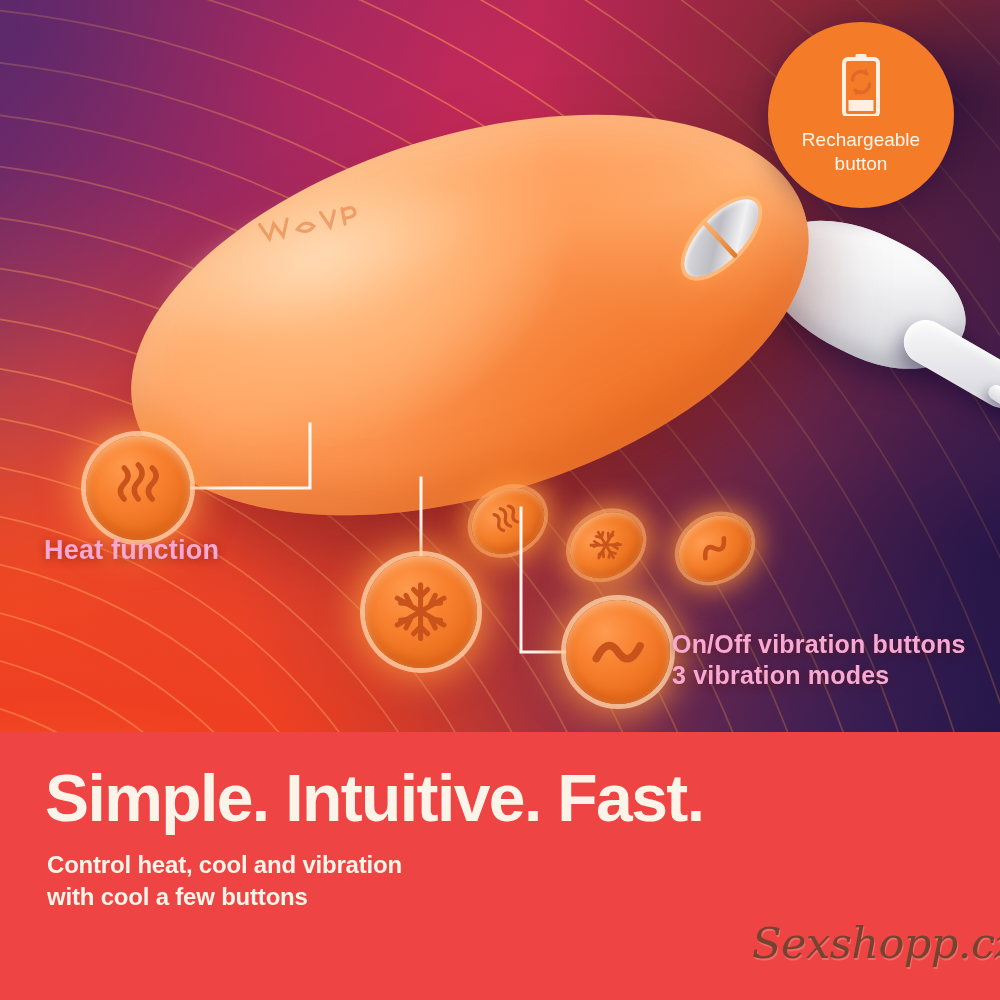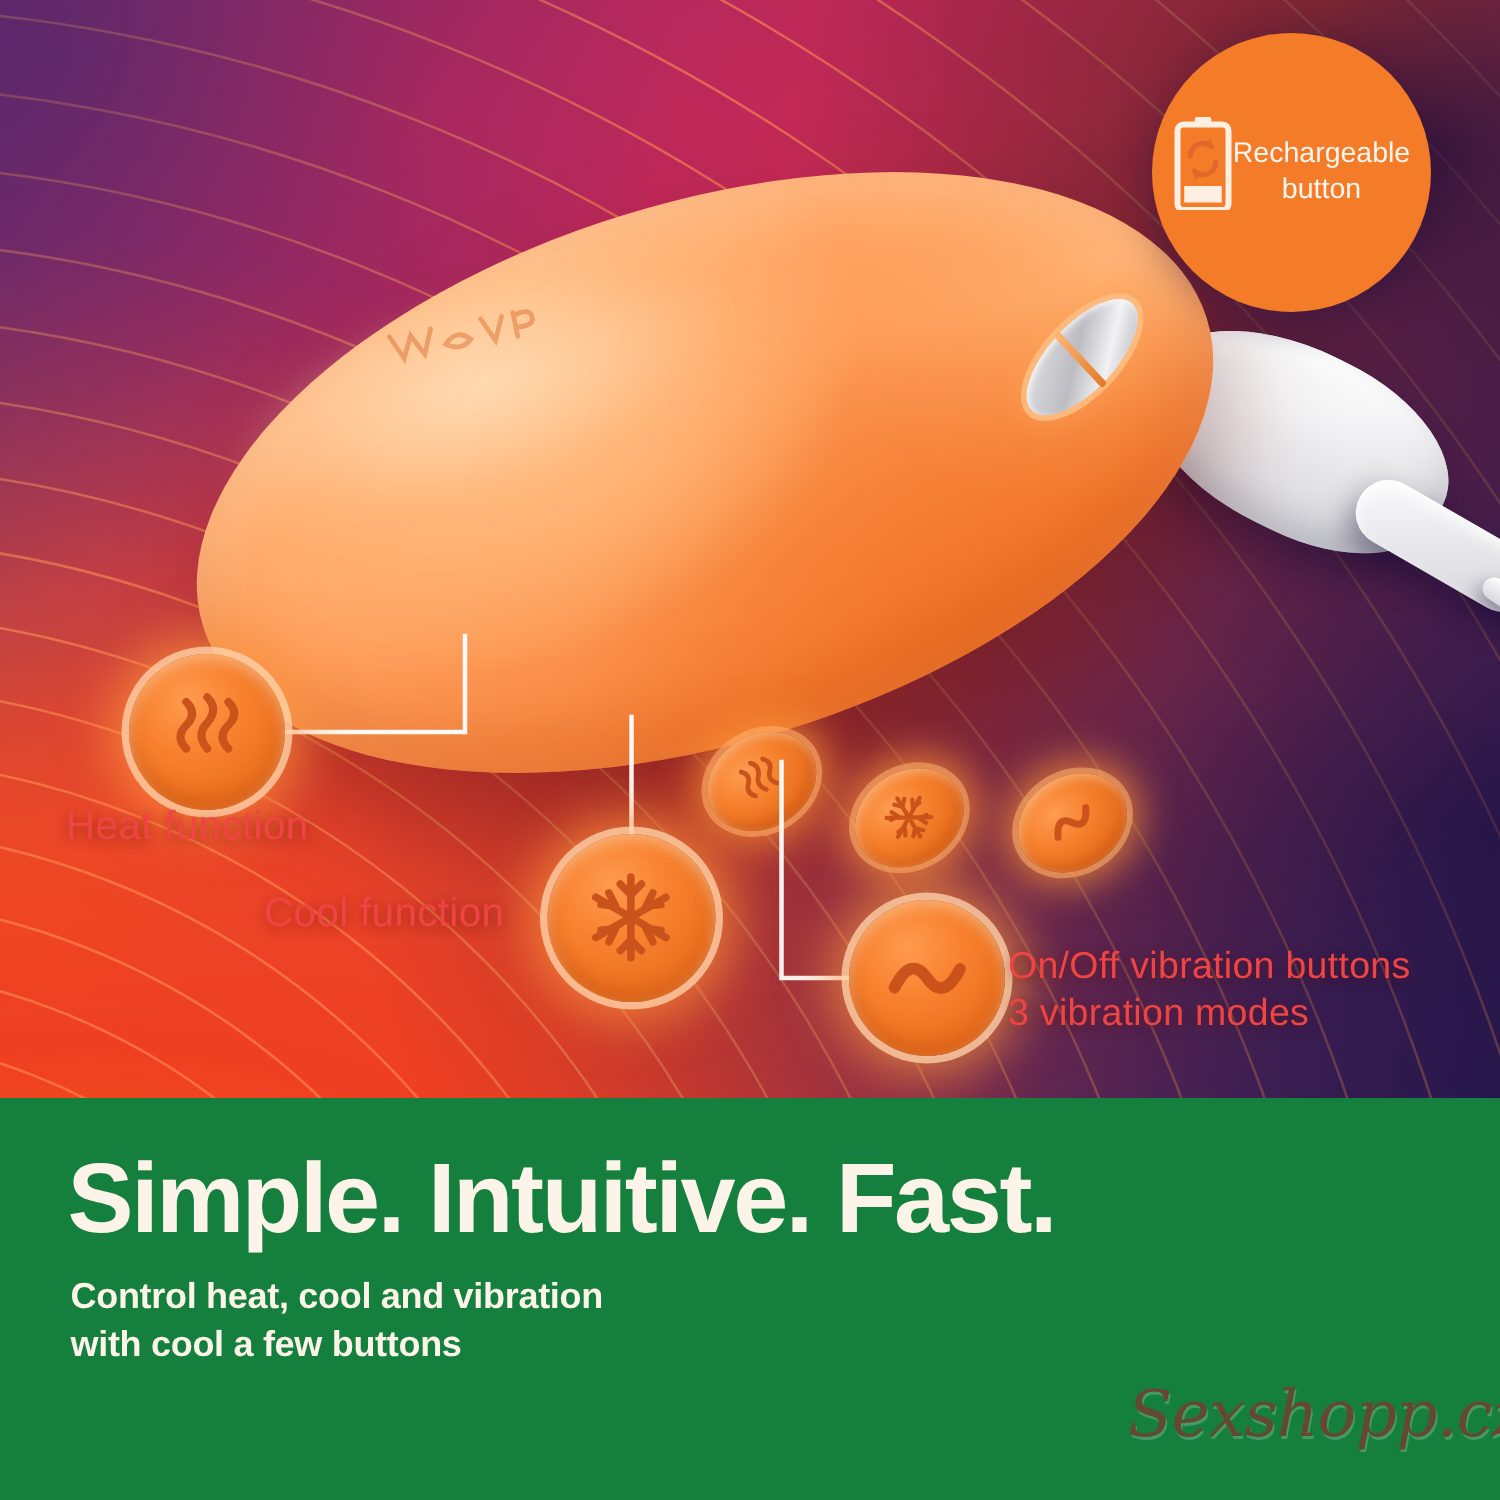--- a/index.html
+++ b/index.html
@@ -120,43 +120,43 @@
       inset 0 4px 9px rgba(255,220,180,.55),
       inset 0 -6px 12px rgba(175,62,8,.4);
     display:flex; align-items:center; justify-content:center;
   }
   .callout svg { width:60%; height:60%; display:block; }
   .co-heat { left:86px; top:436px; width:104px; height:104px; }
   .co-cool { left:365px; top:556px; width:112px; height:112px; }
   .co-vibe { left:566px; top:600px; width:104px; height:104px; }
 
   .co-label {
-    position:absolute; color:#ef4444; font-weight:400; letter-spacing:.2px;
+    position:absolute; color:#f9a8d4; font-weight:700; letter-spacing:.2px;
     text-shadow:0 2px 8px rgba(90,20,0,.45); line-height:1.22;
   }
   .lbl-heat { left:44px; top:534px; font-size:27px; }
   .lbl-cool { left:176px; top:592px; font-size:27px; }
   .lbl-vibe { left:672px; top:629px; font-size:25px; white-space:nowrap; }
 
   
   .badge {
     position:absolute; left:768px; top:22px; width:186px; height:186px;
     border-radius:50%; background:#f47b28;
-    display:flex; align-items:center; justify-content:center;
+    display:flex; flex-direction:column; align-items:center; justify-content:center;
     box-shadow:0 6px 26px rgba(25,10,60,.4);
   }
   .badge-icon { width:40px; height:62px; margin-bottom:12px; }
   .badge-text {
     color:#fdf6ee; font-size:19px; line-height:1.26; text-align:center; font-weight:400;
   }
 
   
   .banner {
     position:absolute; left:0; top:732px; width:1000px; height:268px;
-    background:#15803d;
+    background:#ef4444;
   }
   .headline {
     position:absolute; left:45px; top:28px;
     font-size:66px; font-weight:700; color:#fdf4e9;
     letter-spacing:-1.6px; white-space:nowrap;
   }
   .subline {
     position:absolute; left:47px; top:117px;
     font-size:24px; font-weight:700; color:#fdf4e9;
     line-height:1.35; letter-spacing:-.2px;
@@ -293,21 +293,20 @@
     </svg>
   </div>
 
   <div class="callout co-vibe">
     <svg viewBox="0 0 40 40">
       <path d="M6 24 q7 -14 14 -4 q7 10 14 -4" fill="none" stroke="#c9531a" stroke-width="5" stroke-linecap="round"></path>
     </svg>
   </div>
 
   <div class="co-label lbl-heat">Heat function</div>
-  <div class="co-label lbl-cool">Cool function</div>
   <div class="co-label lbl-vibe">
     <div>On/Off vibration buttons</div>
     <div>3 vibration modes</div>
   </div>
 
   <div class="badge">
     <svg class="badge-icon" viewBox="0 0 40 62">
       <rect x="14.5" y="0" width="11" height="5" rx="1.4" fill="#fdf0e2"></rect>
       <rect x="3" y="5" width="34" height="57" rx="4" fill="none" stroke="#fdf0e2" stroke-width="4"></rect>
       <rect x="7.5" y="46" width="25" height="11" fill="#fdf0e2"></rect>

